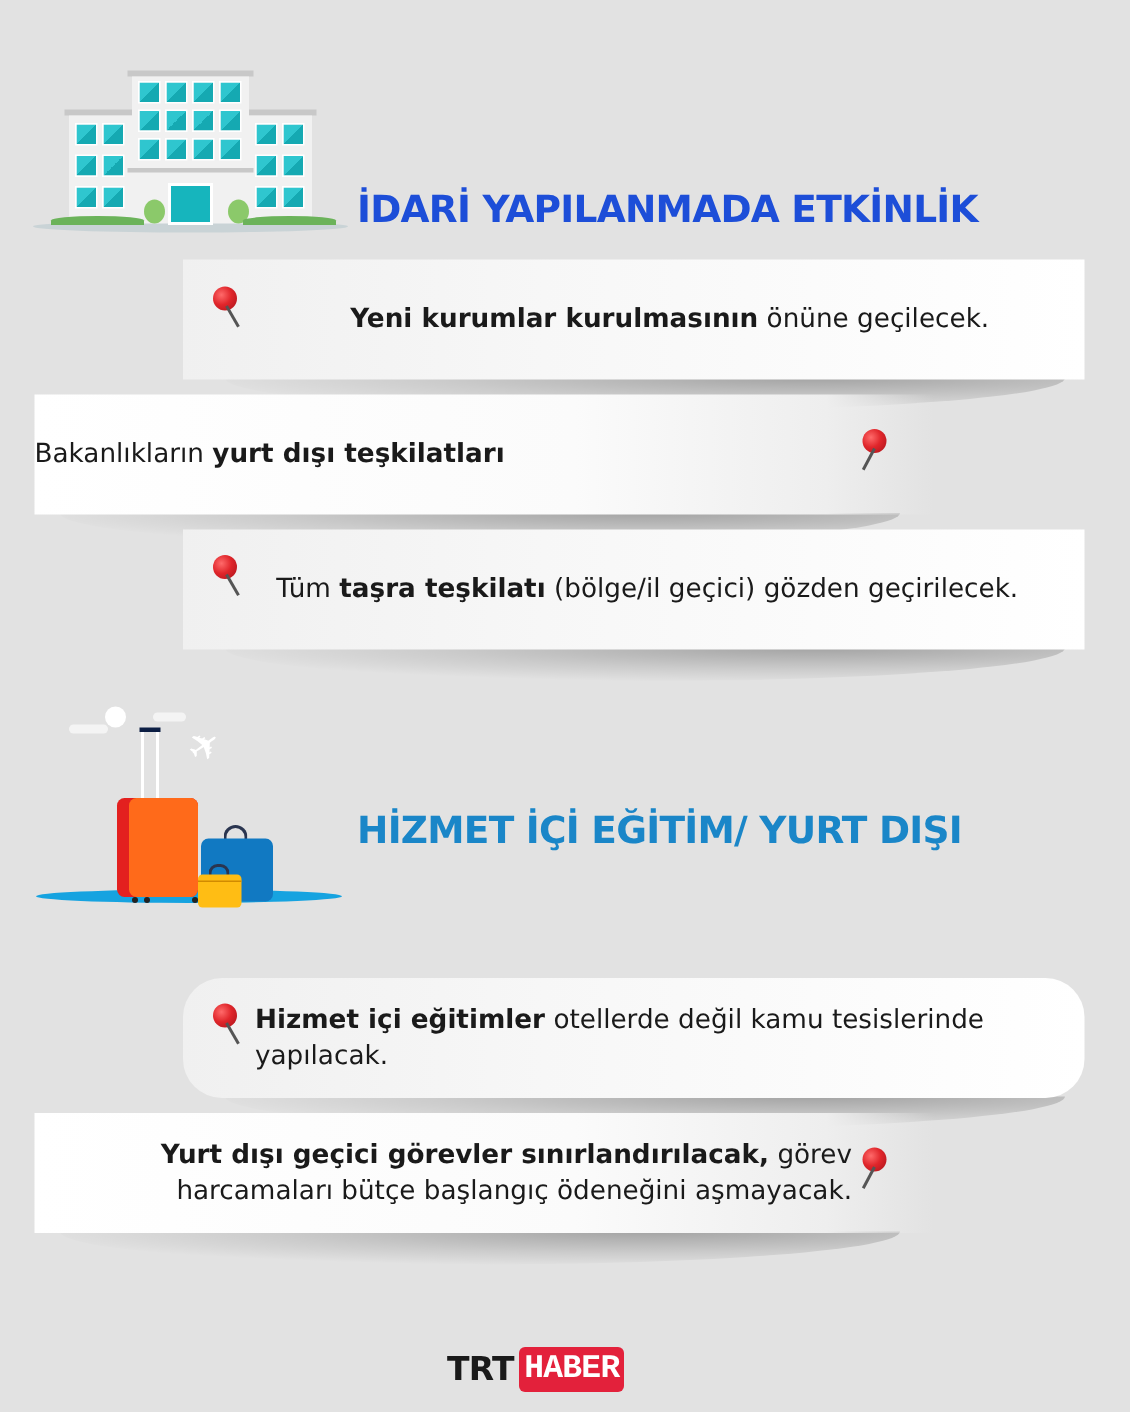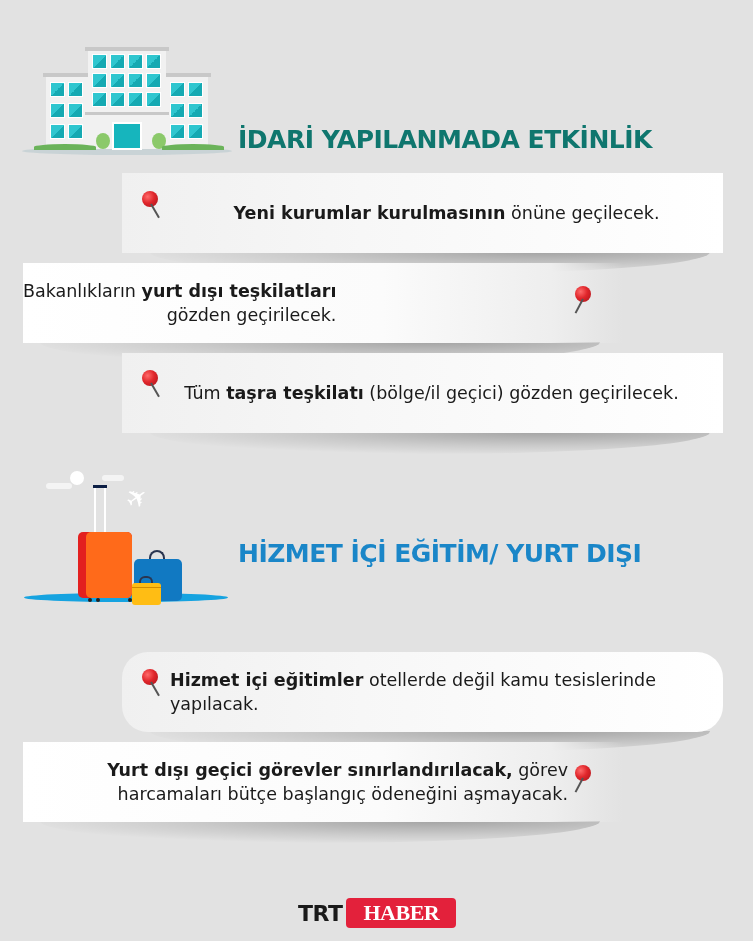--- a/index.html
+++ b/index.html
@@ -11,21 +11,21 @@
     color: #111;
   }
   .abs { position: absolute; }
 
   
   .heading {
     font-family: "DejaVu Sans", sans-serif;
     font-weight: bold;
     letter-spacing: -0.5px;
   }
-  .heading-green { color: #0f766e; font-size: 25px; left: 238px; top: 125px; }
+  .heading-green { color: #1d4ed8; font-size: 25px; left: 238px; top: 125px; }
   .heading-blue { color: #1a86c8; font-size: 25px; left: 238px; top: 537px; line-height: 34px; }
 
   
   .card {
     position: absolute;
     box-sizing: border-box;
     display: flex; align-items: center;
     font-size: 17.5px; line-height: 24px;
     color: #1a1a1a;
     justify-content: center;
@@ -66,21 +66,21 @@
   .tree { position: absolute; width: 14px; height: 16px; background: #8bc96a; border-radius: 50%; }
 
   
   .ellipse-blue { background: #16a3e0; border-radius: 50%; }
 
   
   .logo { left: 298px; top: 898px; display: flex; align-items: center; }
   .logo .trt { font-weight: bold; font-size: 22px; color: #1a1a1a; letter-spacing: -0.5px; font-family: "DejaVu Sans", sans-serif; }
   .logo .haber {
     margin-left: 4px; background: #e3213b; color: #fff; font-weight: bold; font-size: 22px;
-    padding: 0 17px; border-radius: 4px; line-height: 30px; letter-spacing: -0.5px; font-family: Liberation Serif, serif;
+    padding: 0 3px; border-radius: 4px; line-height: 30px; letter-spacing: -0.5px; font-family: Liberation Mono, monospace;
   }
 </style>
 </head>
 <body>
 
 <div class="abs" style="left:22px;top:45px;width:210px;height:115px;">
   <div class="abs ground-shadow" style="left:0;top:102px;width:210px;height:8px;"></div>
 
   <div class="abs roof" style="left:21px;top:28px;width:46px;height:4px;"></div>
   <div class="abs building-wall" style="left:24px;top:32px;width:42px;height:72px;"></div>
@@ -135,21 +135,20 @@
 </div>
 <div class="pin left-lean" style="left:140px;top:191px;">
     <div class="head"></div>
     <div class="needle"></div>
   </div>
 
 <div class="card-shadow" style="left:40px;top:342px;width:560px;"></div>
 <div class="card card-left" style="top:263px;height:80px;">
   <span>
     <span>Bakanlıkların </span><b>yurt dışı teşkilatları</b><br>
-    <span>gözden geçirilecek.</span>
   </span>
 </div>
 <div class="pin right-lean" style="left:573px;top:286px;">
     <div class="head"></div>
     <div class="needle"></div>
   </div>
 
 <div class="card-shadow" style="left:150px;top:432px;width:560px;"></div>
 <div class="card card-right" style="top:353px;height:80px;padding-right:30px;">
   <span><span>Tüm </span><b>taşra teşkilatı</b><span> (bölge/il geçici) gözden geçirilecek.</span></span>

